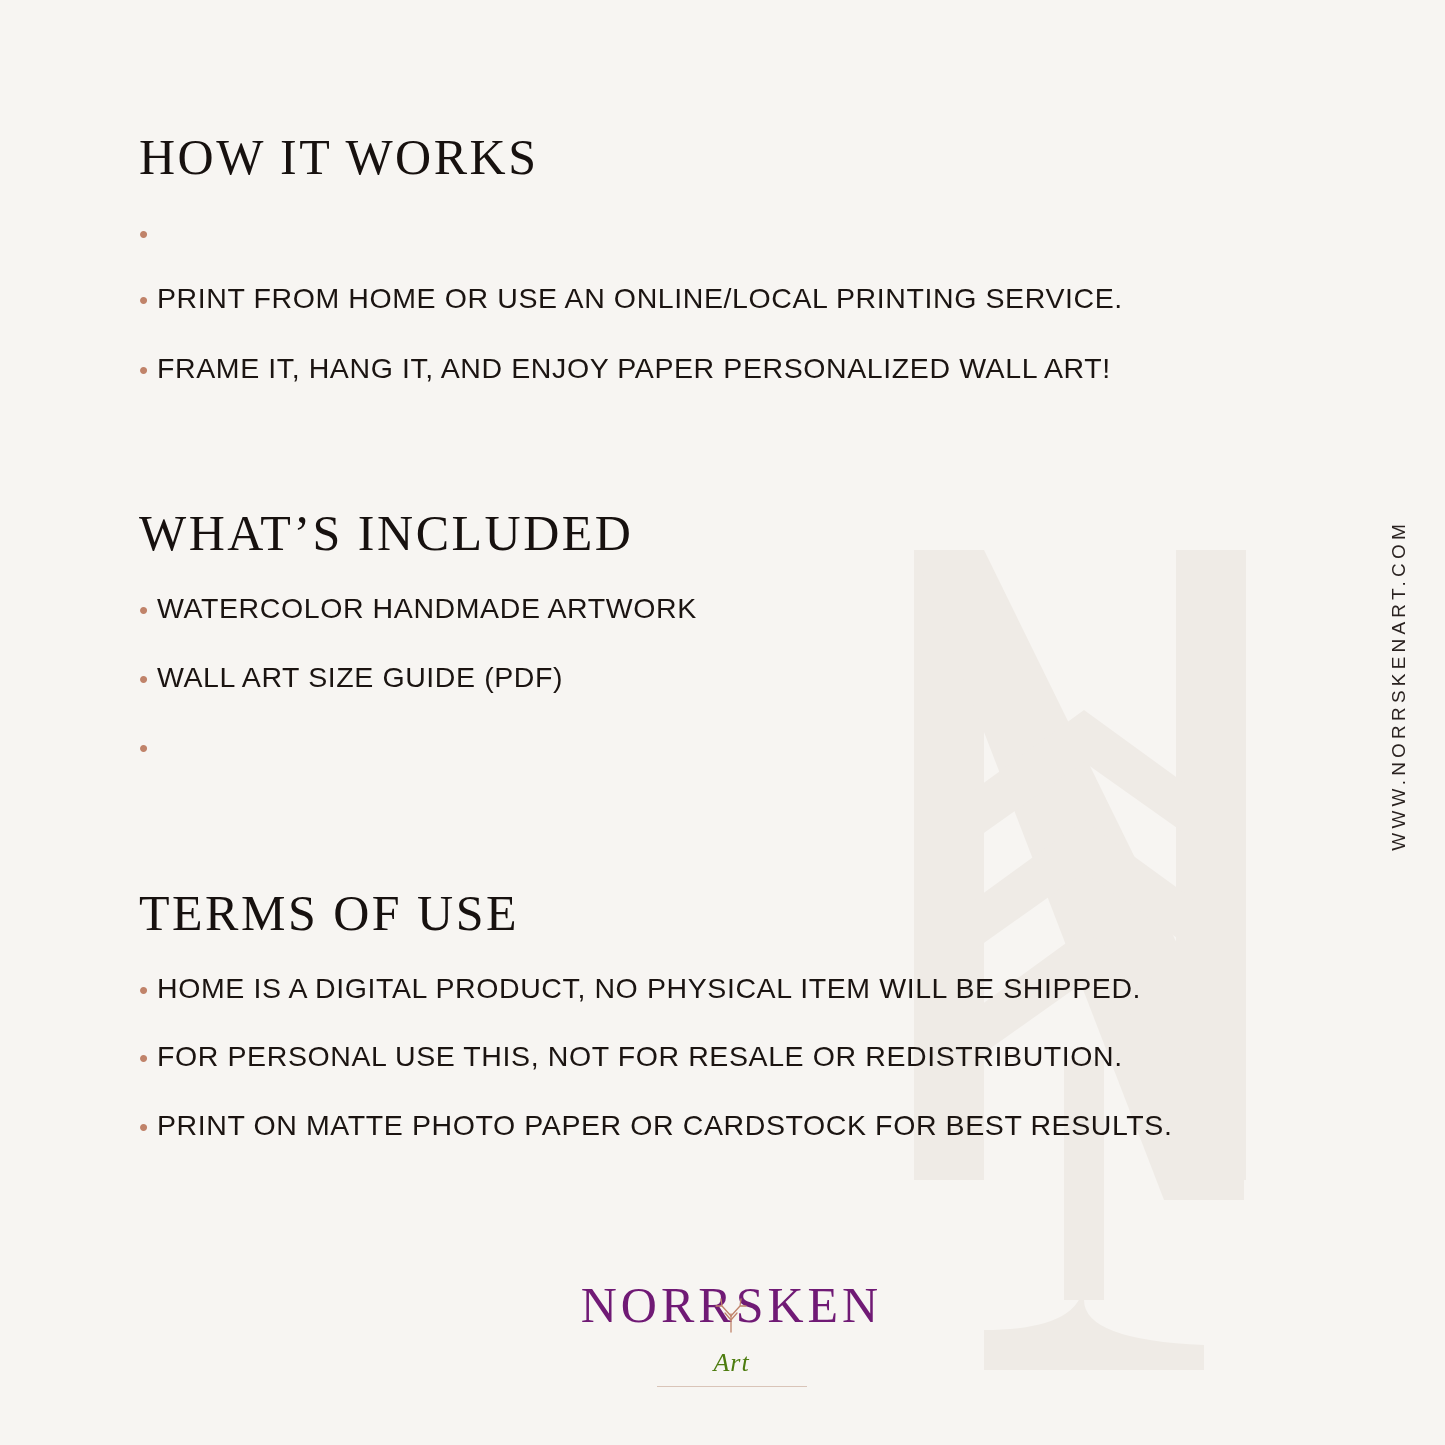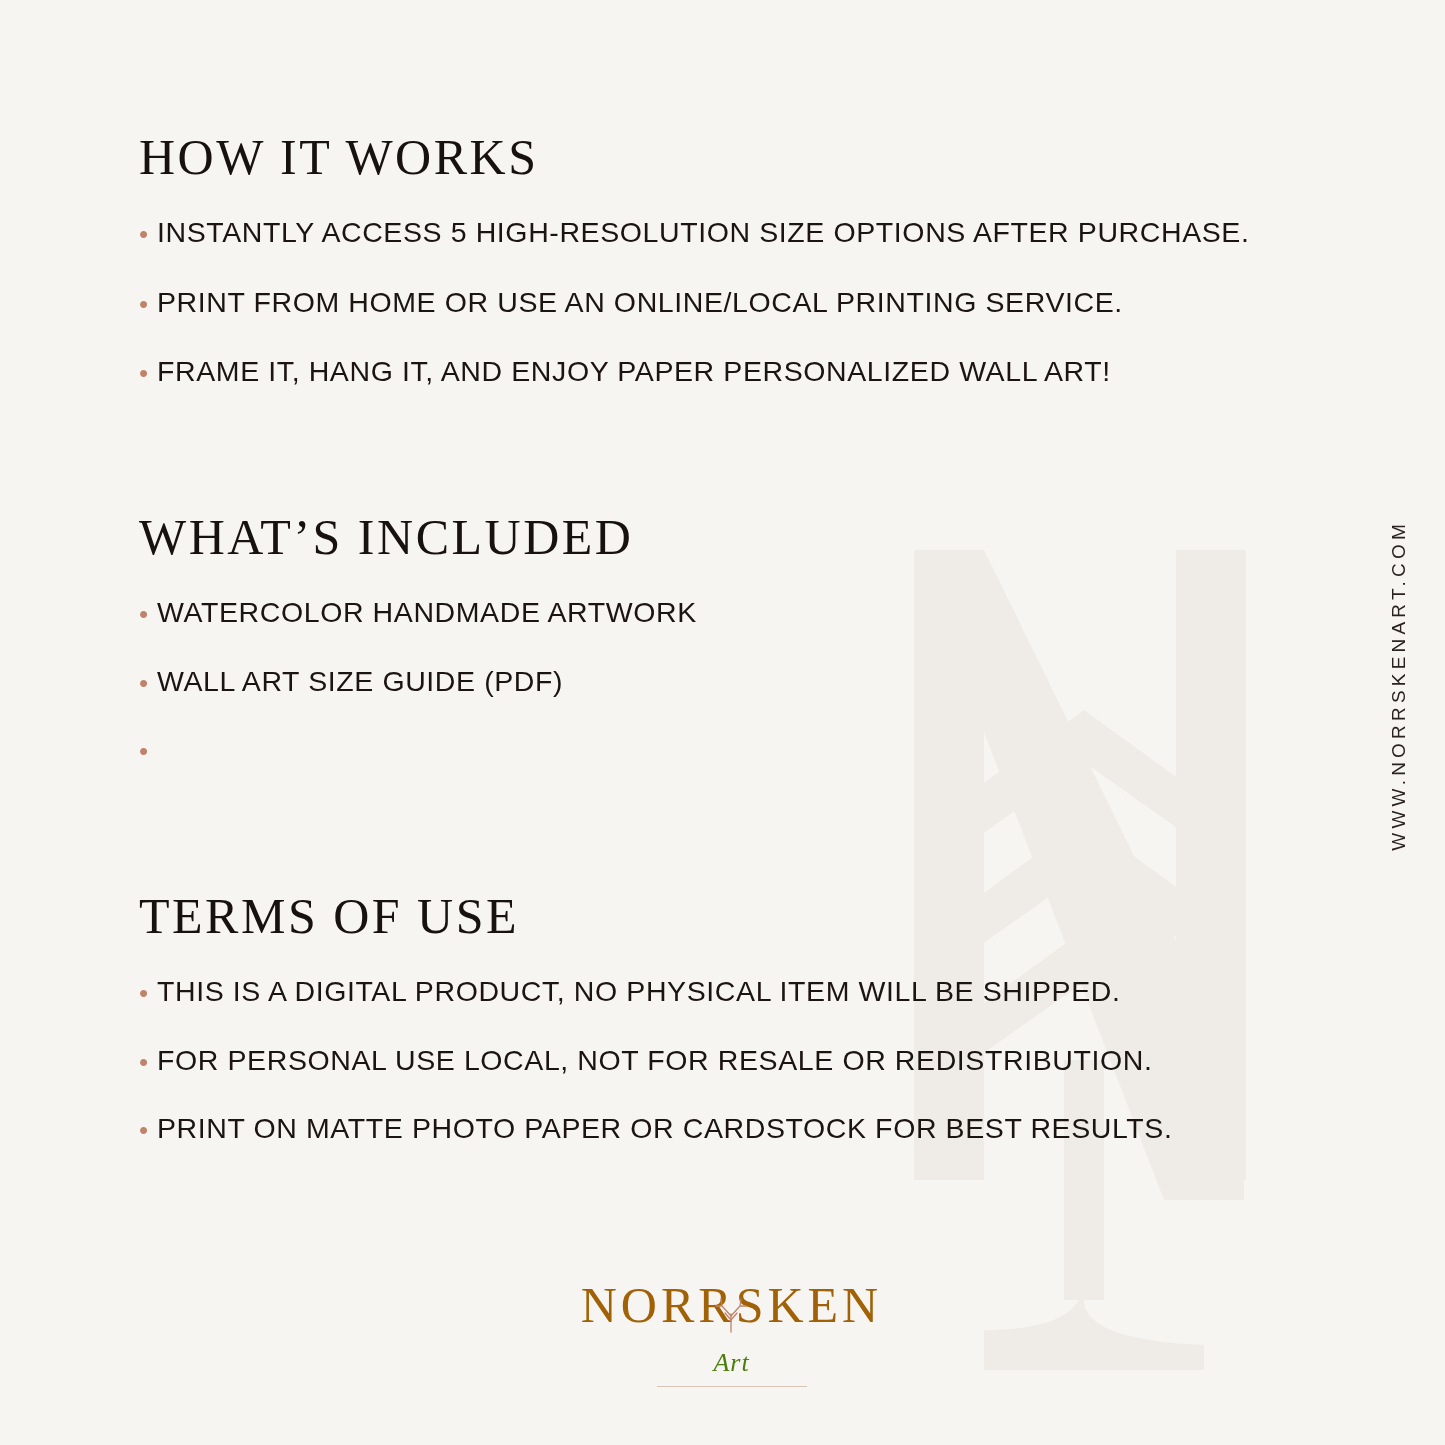--- a/index.html
+++ b/index.html
@@ -114,21 +114,21 @@
     position: absolute;
     left: 0;
     right: 0;
     bottom: 58px;
     text-align: center;
   }
   .logo-word {
     font-family: "Liberation Serif", serif;
     font-size: 50px;
     letter-spacing: 4px;
-    color: #a16207;
+    color: #701a75;
     line-height: 1;
     position: relative;
     display: inline-block;
   }
   .logo-sub {
     font-family: "Liberation Serif", serif;
     font-style: italic;
     font-size: 26px;
     color: #4d7c0f;
     letter-spacing: 1px;
@@ -172,21 +172,20 @@
     </g>
   </svg>
 
   <div class="content">
 
     <div class="section" id="section-how">
       <h2 class="section-title">HOW IT WORKS</h2>
       <ul class="bullets">
         <li class="bullet">
           <span class="bullet-dot">•</span>
-          <span class="bullet-text">INSTANTLY ACCESS 5 HIGH-RESOLUTION SIZE OPTIONS AFTER PURCHASE.</span>
         </li>
         <li class="bullet">
           <span class="bullet-dot">•</span>
           <span class="bullet-text">PRINT FROM HOME OR USE AN ONLINE/LOCAL PRINTING SERVICE.</span>
         </li>
         <li class="bullet">
           <span class="bullet-dot">•</span>
           <span class="bullet-text">FRAME IT, HANG IT, AND ENJOY PAPER PERSONALIZED WALL ART!</span>
         </li>
       </ul>
@@ -207,25 +206,25 @@
           <span class="bullet-dot">•</span>
         </li>
       </ul>
     </div>
 
     <div class="section" id="section-terms">
       <h2 class="section-title">TERMS OF USE</h2>
       <ul class="bullets">
         <li class="bullet">
           <span class="bullet-dot">•</span>
-          <span class="bullet-text">THIS IS A DIGITAL PRODUCT, NO PHYSICAL ITEM WILL BE SHIPPED.</span>
-        </li>
-        <li class="bullet">
-          <span class="bullet-dot">•</span>
-          <span class="bullet-text">FOR PERSONAL USE LOCAL, NOT FOR RESALE OR REDISTRIBUTION.</span>
+          <span class="bullet-text">HOME IS A DIGITAL PRODUCT, NO PHYSICAL ITEM WILL BE SHIPPED.</span>
+        </li>
+        <li class="bullet">
+          <span class="bullet-dot">•</span>
+          <span class="bullet-text">FOR PERSONAL USE THIS, NOT FOR RESALE OR REDISTRIBUTION.</span>
         </li>
         <li class="bullet">
           <span class="bullet-dot">•</span>
           <span class="bullet-text">PRINT ON MATTE PHOTO PAPER OR CARDSTOCK FOR BEST RESULTS.</span>
         </li>
       </ul>
     </div>
 
   </div>
 

